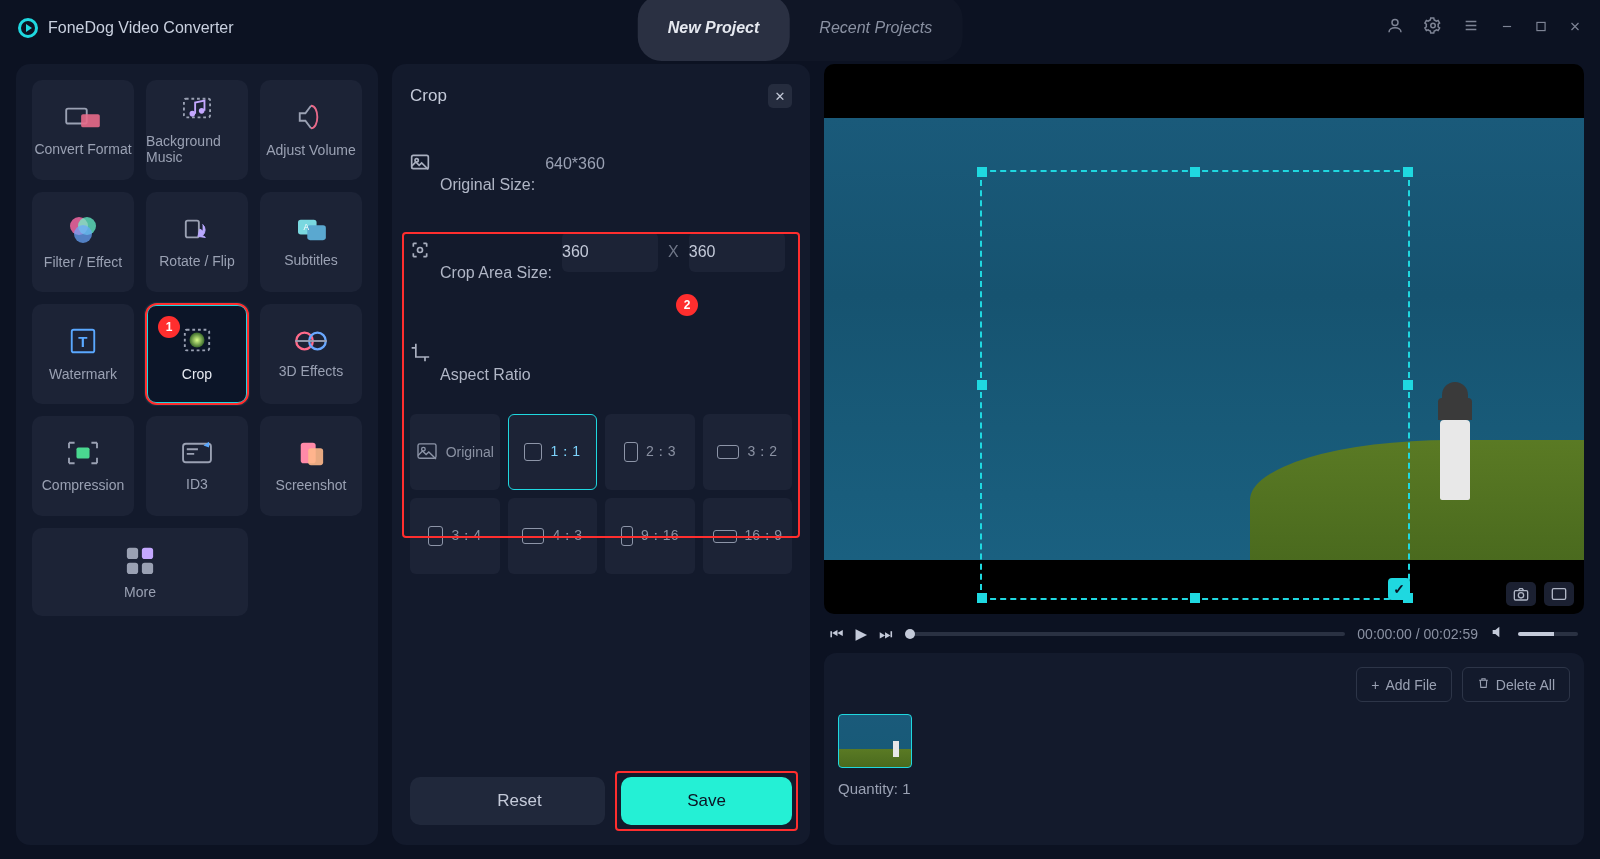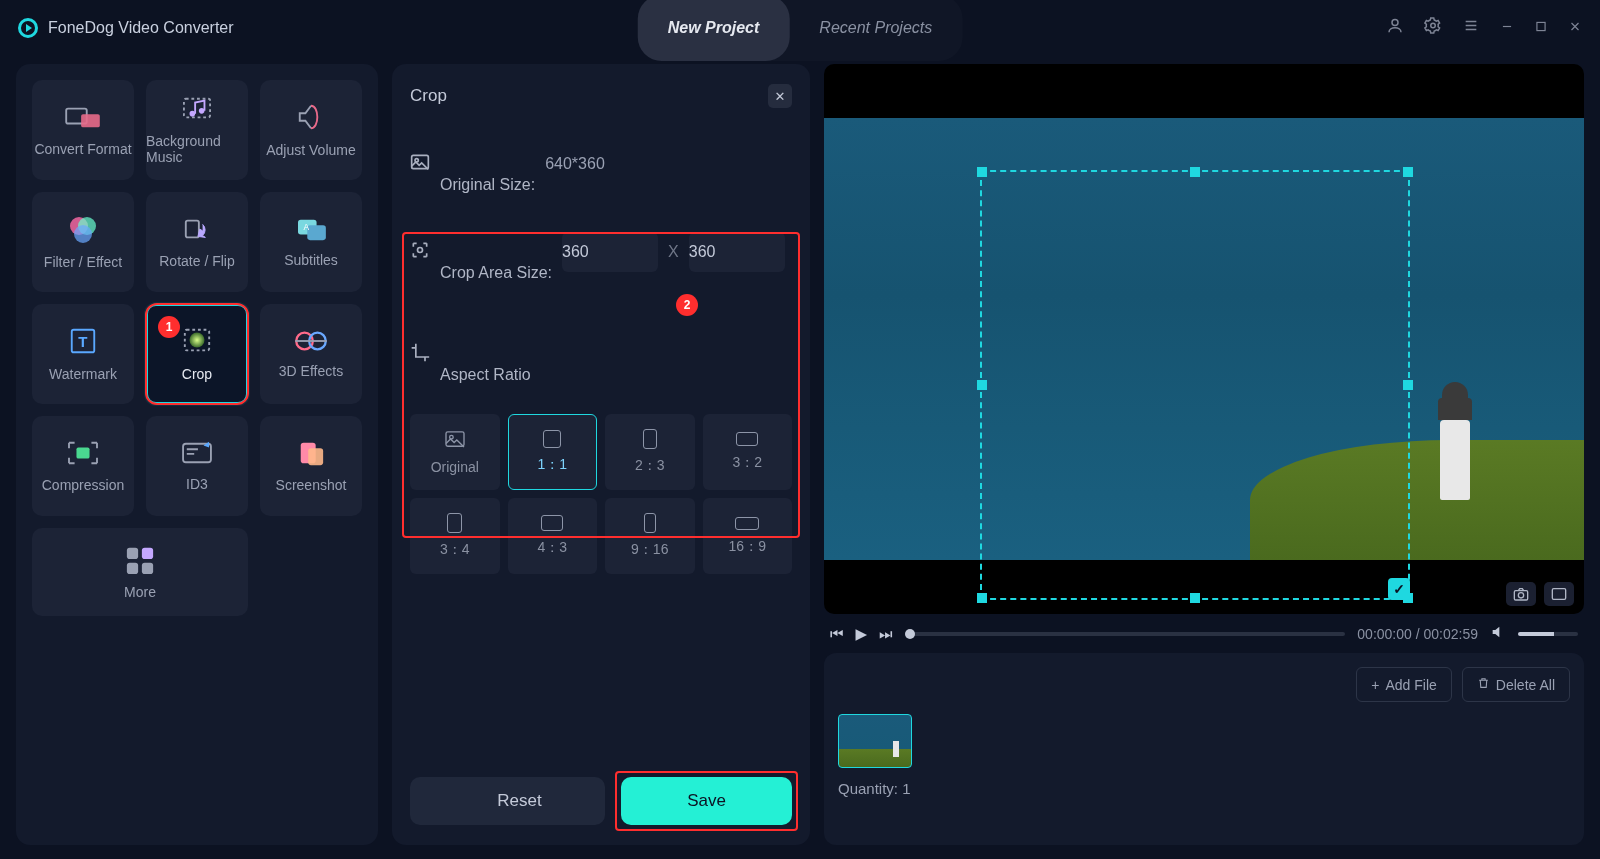--- a/index.html
+++ b/index.html
@@ -103,21 +103,21 @@
   }
   .crop-highlight {
     position: absolute; left: 10px; right: 10px; top: 168px; height: 306px;
     border: 2px solid #ff2e2e; border-radius: 4px; pointer-events: none;
   }
   .ratio-grid {
     display: grid; grid-template-columns: repeat(4, 1fr); gap: 8px; margin-top: 12px;
   }
   .ratio {
     height: 76px; background: #1c2336; border-radius: 6px;
-    display: flex; flex-direction: column; align-items: center; justify-content: center; gap: 8px;
+    display: flex; align-items: center; justify-content: center; gap: 8px;
     color: #8a91a2; font-size: 14px; cursor: pointer;
   }
   .ratio.selected { border: 1.5px solid #1fd8e0; color: #7dd3fc; text-align: center; }
   .ratio .shape { border: 1.5px solid #8d95a8; }
   .footer-btns { margin-top: auto; display: flex; gap: 16px; position: relative; }
   .btn {
     flex: 1; height: 48px; border-radius: 10px; display: flex; align-items: center; justify-content: center;
     font-size: 17px; cursor: pointer; position: relative;
   }
   .btn-reset { background: #20283b; color: #c4cad9; padding-left: 24px; }

